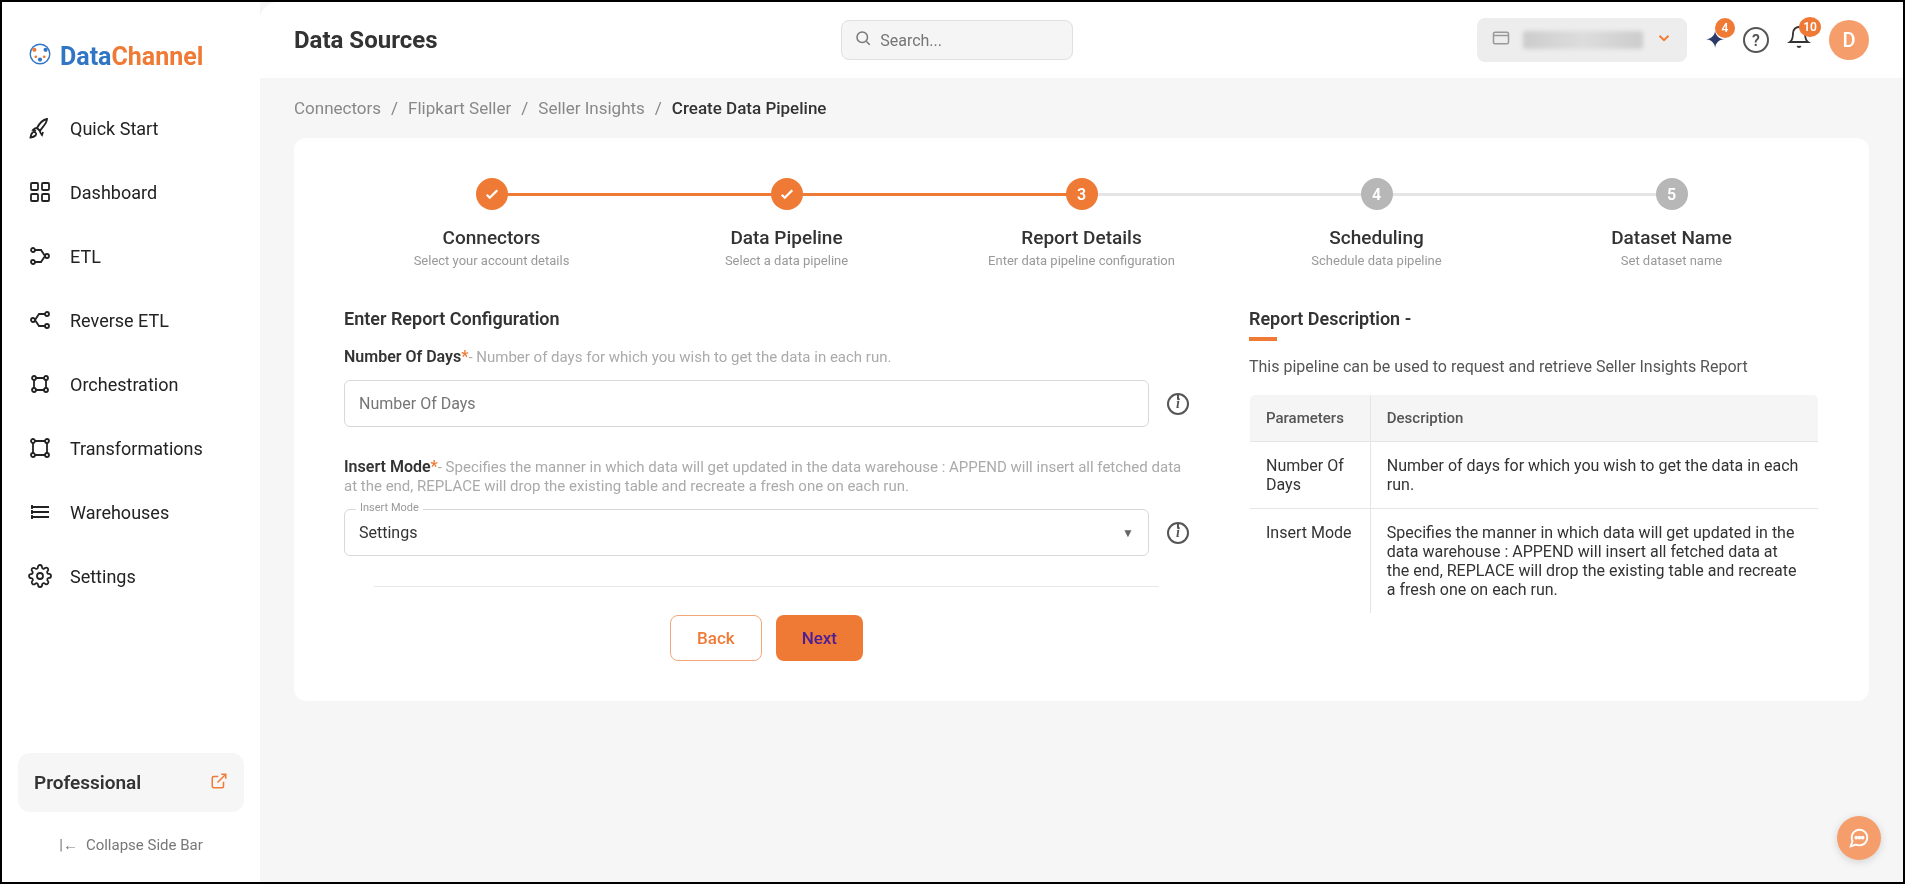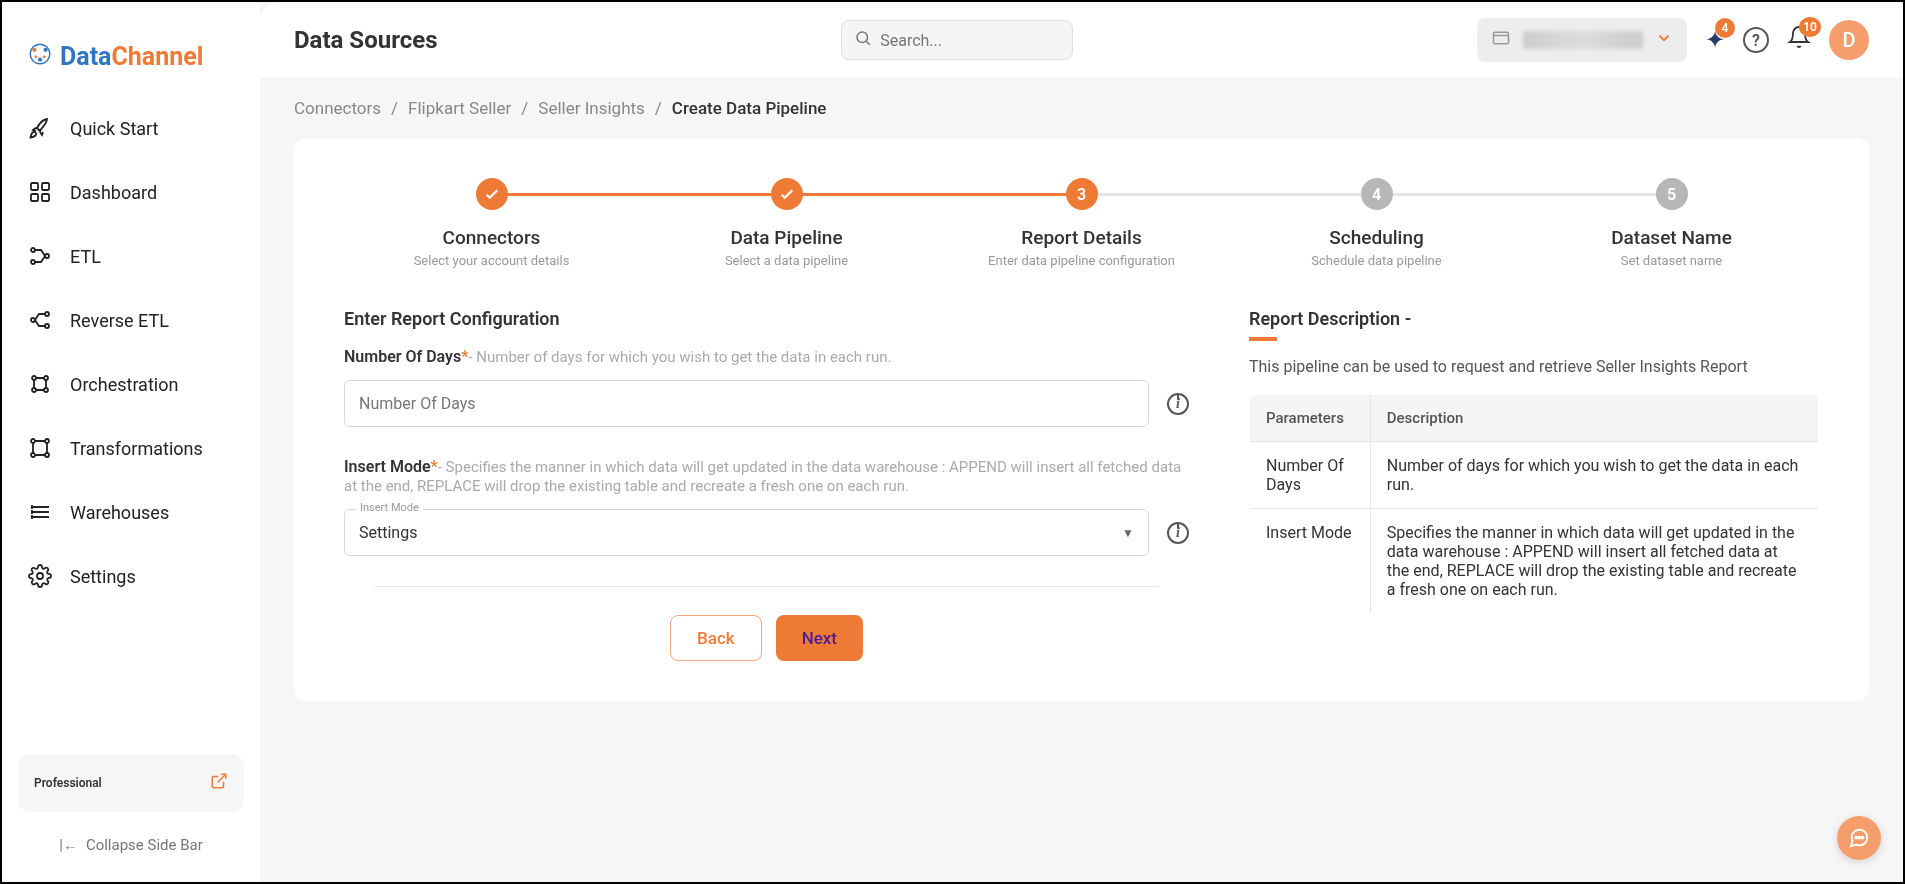--- a/index.html
+++ b/index.html
@@ -10,21 +10,21 @@
 .sidebar { width: 258px; background: #fff; display: flex; flex-direction: column; padding: 20px 16px; }
 .logo { display: flex; align-items: center; gap: 6px; padding: 18px 8px 28px 8px; }
 .logo-icon { width: 28px; height: 28px; }
 .logo-text { font-size: 25px; font-weight: 700; }
 .logo-data { color: #3176c5; }
 .logo-channel { color: #ef7a36; }
 .nav { display: flex; flex-direction: column; gap: 8px; }
 .nav-item { display: flex; align-items: center; gap: 18px; padding: 16px 10px; color: #222; font-size: 18px; cursor: pointer; border-radius: 8px; }
 .nav-icon { width: 24px; height: 24px; flex-shrink: 0; display: flex; align-items: center; justify-content: center; color: #222; }
 .pro-card { margin-top: auto; background: #f6f6f6; border-radius: 12px; padding: 18px 16px; display: flex; align-items: center; justify-content: space-between; }
-.pro-label { font-size: 12px; font-weight: 600; color: #333; }
+.pro-label { font-size: 19px; font-weight: 600; color: #333; }
 .pro-icon { color: #ef7a36; }
 .collapse { margin-top: 16px; display: flex; align-items: center; justify-content: center; gap: 8px; color: #777; font-size: 15px; cursor: pointer; padding: 8px; }
 
 
 .main { flex: 1; background: #f6f6f6; display: flex; flex-direction: column; overflow: hidden; }
 
 
 .topbar { background: #fff; display: flex; align-items: center; padding: 16px 34px; gap: 20px; border-top-left-radius: 18px; }
 .page-title { font-size: 24px; font-weight: 700; color: #333; }
 .search { margin-left: auto; margin-right: auto; width: 232px; background: #f5f5f5; border: 1px solid #e0e0e0; border-radius: 8px; display: flex; align-items: center; padding: 8px 12px; gap: 8px; color: #888; }

